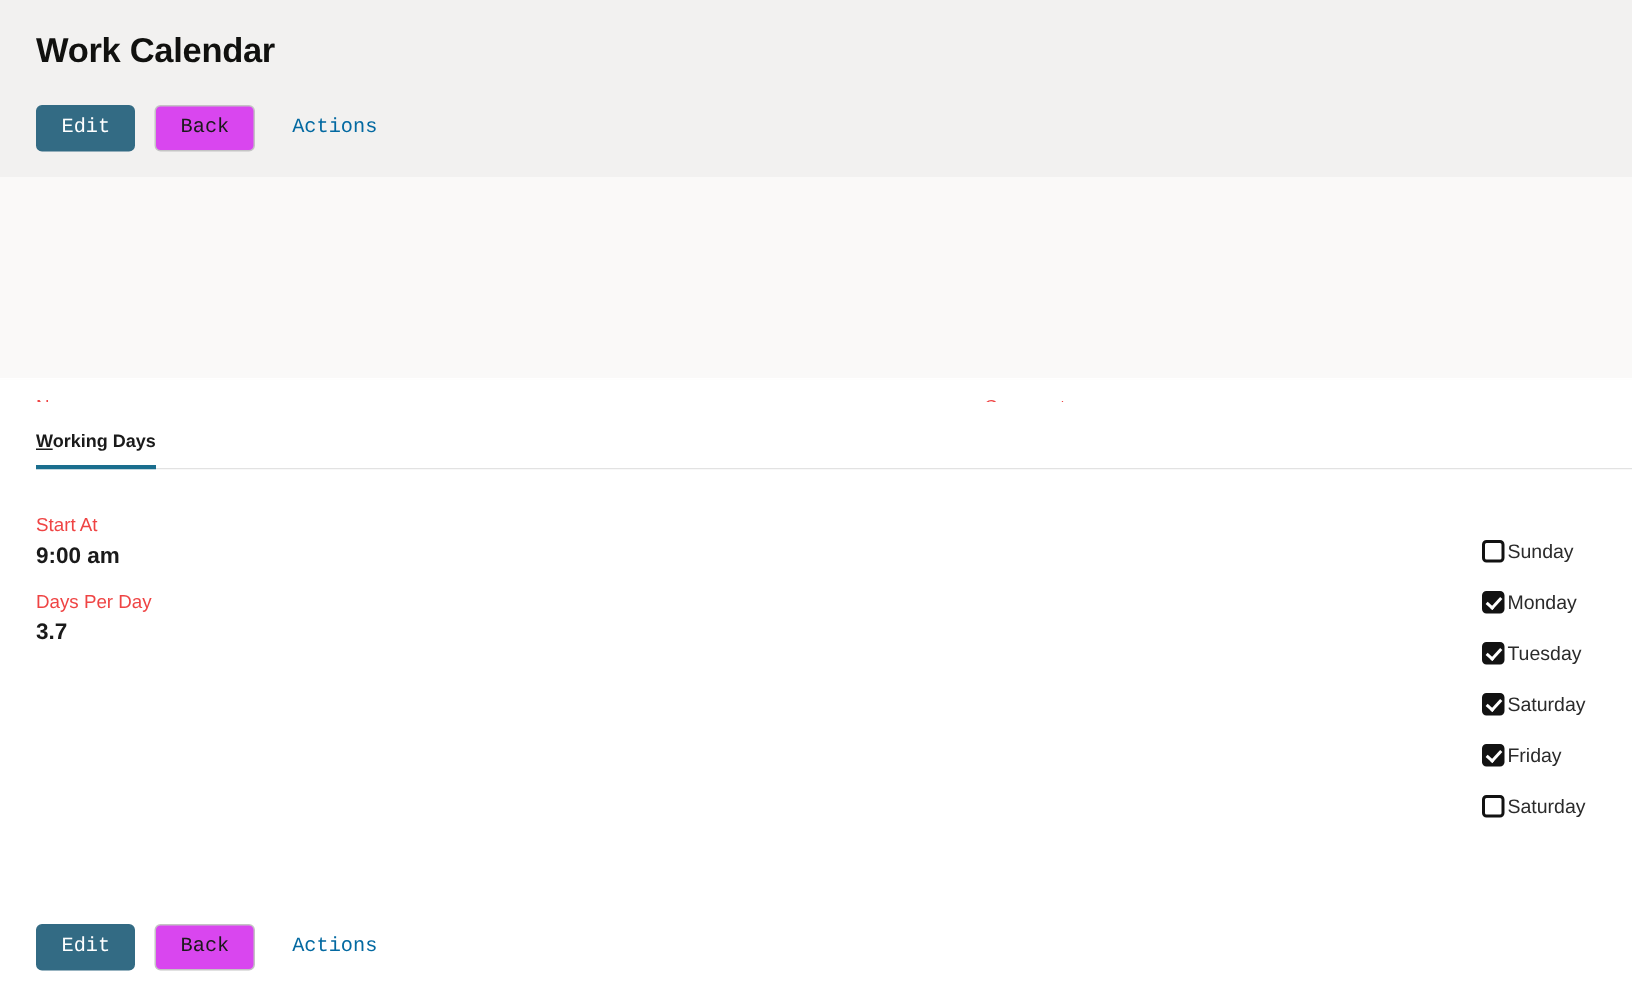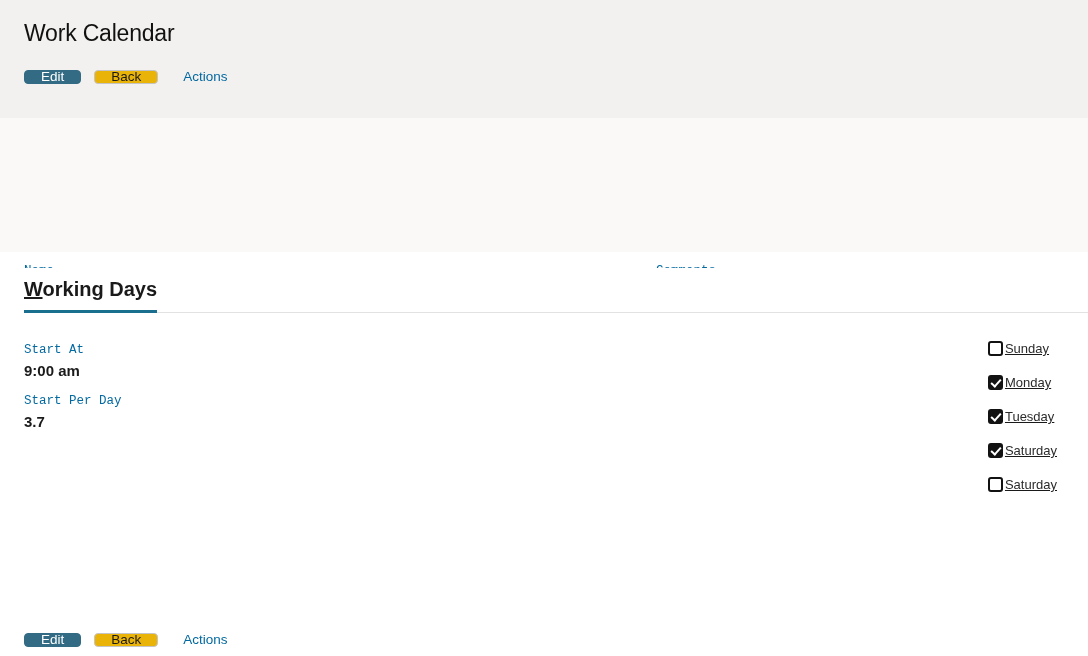--- a/index.html
+++ b/index.html
@@ -23,58 +23,58 @@
     padding: 0;
     height: 118px;
     box-sizing: border-box;
     position: relative;
   }
   .page-title {
     position: absolute;
     left: 24px;
     top: 18px;
     font-size: 23px;
-    font-weight: normal;
+    font-weight: bold;
     letter-spacing: -0.2px;
     color: #11110f;
     line-height: 30px;
     margin: 0;
   }
   .toolbar {
     position: absolute;
     left: 24px;
     top: 70px;
     display: flex;
     align-items: center;
     gap: 0;
   }
 
   
   .btn {
-    font-family: Liberation Sans, sans-serif;
+    font-family: Liberation Mono, monospace;
     font-size: 13.5px;
     line-height: 1;
     border-radius: 4px;
     cursor: pointer;
     box-sizing: border-box;
     display: inline-flex;
     align-items: center;
     justify-content: center;
-    height: 14px;
+    height: 31px;
     padding: 0 16px;
     white-space: nowrap;
   }
   .btn-primary {
     background: #336b84;
     color: #ffffff;
     border: 1px solid #336b84;
     min-width: 56px;
   }
   .btn-secondary {
-    background: #eab308;
+    background: #d946ef;
     color: #1a1a1a;
     border: 1px solid #c4c4c4;
     min-width: 60px;
     margin-left: 13px;
   }
   .btn-link {
     background: transparent;
     border: 1px solid transparent;
     color: #0369a1;
     margin-left: 14px;
@@ -90,25 +90,24 @@
     border-bottom: 1px solid #ffffff;
   }
   .field {
     position: absolute;
   }
   .field-name { left: 24px; top: 144px; }
   .field-comments { left: 656px; top: 144px; }
 
   .field-label {
     font-size: 12.5px;
-    color: #0369a1;
+    color: #ef4444;
     line-height: 18px;
     margin: 0 0 2px 0;
     white-space: nowrap;
-    font-family: Liberation Mono, monospace;
   }
   .field-value {
     font-size: 15px;
     color: #1a1a1a;
     line-height: 20px;
     margin: 0;
     white-space: nowrap;
     font-weight: bold;
   }
 
@@ -171,21 +170,21 @@
   .tab-list {
     position: absolute;
     left: 24px;
     top: 0;
     display: flex;
     gap: 0;
     align-items: flex-end;
     height: 44px;
   }
   .tab {
-    font-size: 20px;
+    font-size: 12px;
     color: #1a1a1a;
     padding: 0 0 11px 0;
     margin-right: 52px;
     cursor: pointer;
     background: none;
     border: none;
     font-family: "Liberation Sans", sans-serif;
     position: relative;
     white-space: nowrap;
   }
@@ -228,22 +227,21 @@
     position: absolute;
     right: 31px;
     top: 28px;
     display: flex;
     flex-direction: column;
     gap: 0;
   }
   .day-item {
     height: 34px;
     display: flex;
-    align-items: flex-start;
-    text-decoration: underline;
+    align-items: flex-end;
   }
 
   
   .footer-toolbar {
     position: absolute;
     left: 24px;
     bottom: 9px;
     display: flex;
     align-items: center;
   }
@@ -293,41 +291,45 @@
 </div>
 
 <div class="tab-panel">
 
   <div class="panel-left">
     <div class="field-block">
       <div class="field-label">Start At</div>
       <div class="field-value">9:00 am</div>
     </div>
     <div class="field-block">
-      <div class="field-label">Start Per Day</div>
+      <div class="field-label">Days Per Day</div>
       <div class="field-value">3.7</div>
     </div>
   </div>
 
   <div class="days-list" id="days-list">
       <div class="day-item cbx-row">
         <span class="cbx unchecked"></span>
         <span class="cbx-label">Sunday</span>
       </div>
       <div class="day-item cbx-row">
         <span class="cbx checked"></span>
         <span class="cbx-label">Monday</span>
       </div>
       <div class="day-item cbx-row">
         <span class="cbx checked"></span>
         <span class="cbx-label">Tuesday</span>
       </div>
       <div class="day-item cbx-row">
         <span class="cbx checked"></span>
         <span class="cbx-label">Saturday</span>
+      </div>
+      <div class="day-item cbx-row">
+        <span class="cbx checked"></span>
+        <span class="cbx-label">Friday</span>
       </div>
       <div class="day-item cbx-row">
         <span class="cbx unchecked"></span>
         <span class="cbx-label">Saturday</span>
       </div>
     </div>
 
 </div>
 
 <div class="footer-toolbar">

